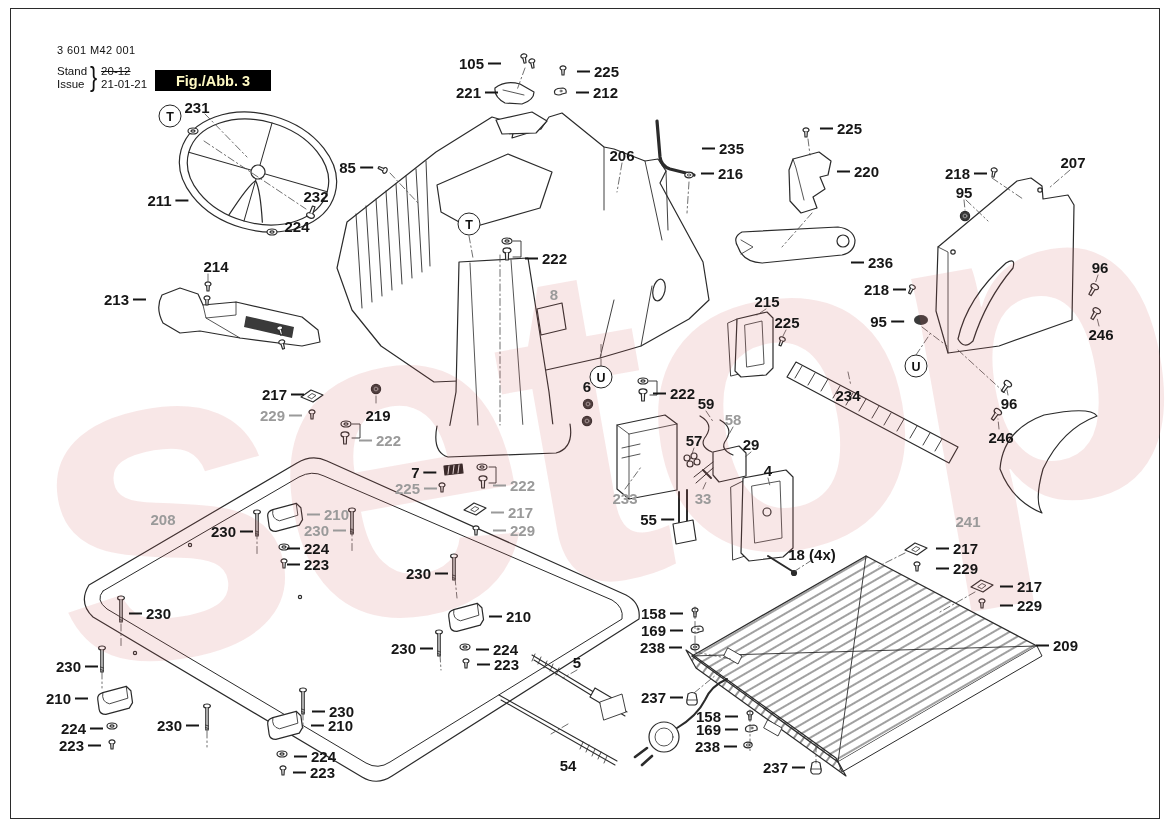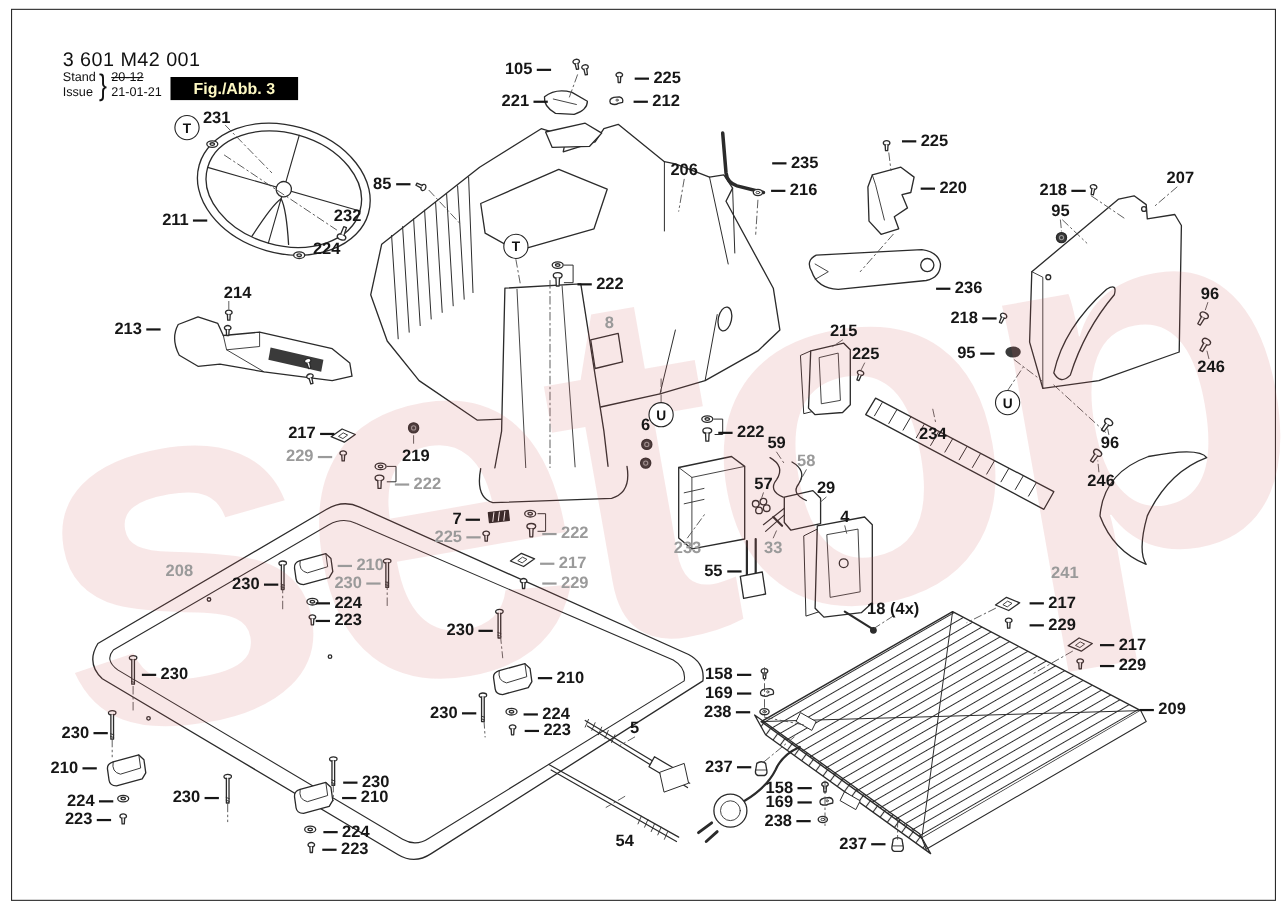--- a/index.html
+++ b/index.html
@@ -4,21 +4,21 @@
 <style>
   html,body{margin:0;padding:0;background:#fff;}
   .page{position:relative;width:1169px;height:826px;background:#ffffff;overflow:hidden;
         font-family:"Liberation Sans",sans-serif;}
   .page-border{position:absolute;left:10px;top:8px;width:1148px;height:809px;
         border:1.2px solid #2b2b2b;pointer-events:none;}
   .watermark{position:absolute;left:-45px;top:-20px;width:1280px;height:880px;
         display:flex;align-items:center;justify-content:center;
         font-weight:bold;font-size:460px;letter-spacing:-18px;line-height:1;
         color:rgba(205,95,95,0.15);transform:rotate(-10deg);user-select:none;}
-  .pn{position:absolute;left:57px;top:44px;font-size:18px;color:#111;letter-spacing:.4px;}
+  .pn{position:absolute;left:57px;top:44px;font-size:11px;color:#111;letter-spacing:.4px;}
   .stand-issue{position:absolute;left:57px;top:62px;display:flex;align-items:center;color:#111;}
   .si-col{display:flex;flex-direction:column;font-size:11.5px;line-height:13px;}
   .si-brace{font-size:27px;font-weight:300;margin:0 3px 0 2px;transform:scaleX(.8);}
   .strike{text-decoration:line-through;}
   .fig-box{position:absolute;left:155px;top:70px;width:116px;height:21px;background:#000;
         color:#fef9c3;font-weight:bold;font-size:14.5px;display:flex;align-items:center;justify-content:center;}
   .notes{position:absolute;left:987px;top:717px;font-size:11.8px;line-height:13.4px;color:#222;}
   .plabel{position:absolute;transform:translate(-50%,-50%);font-weight:bold;font-size:15px;
         color:#161616;white-space:nowrap;display:flex;align-items:center;gap:4px;z-index:5;}
   .plabel.gray{color:#9a9a9a;}

